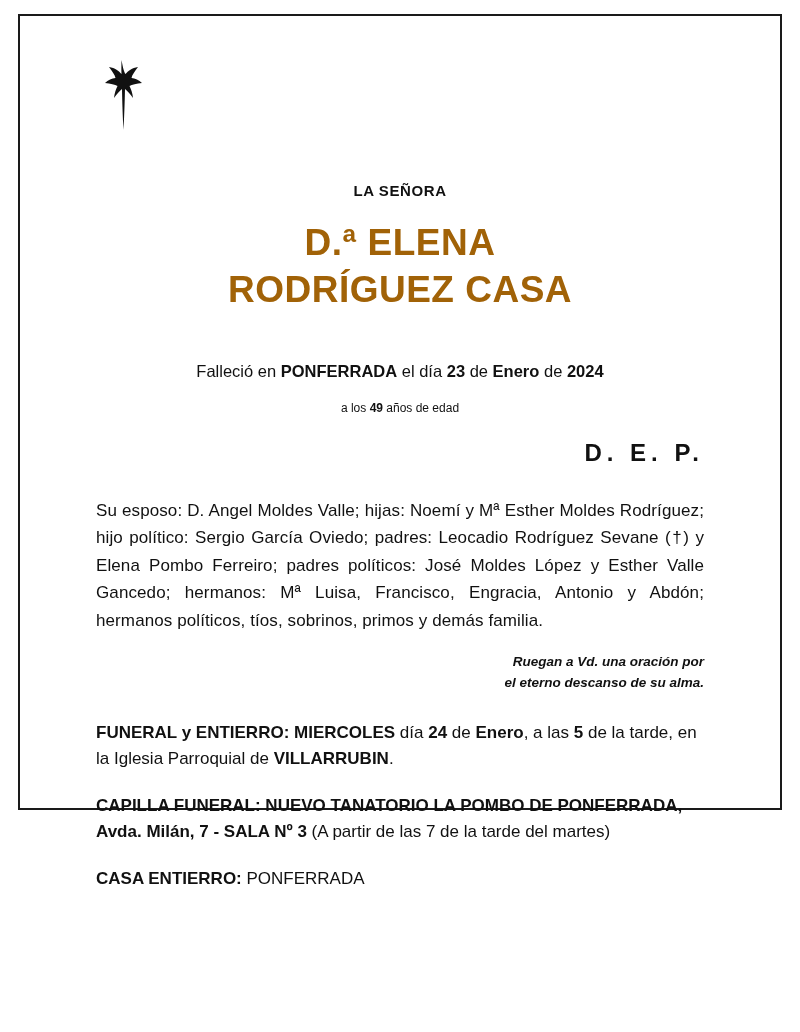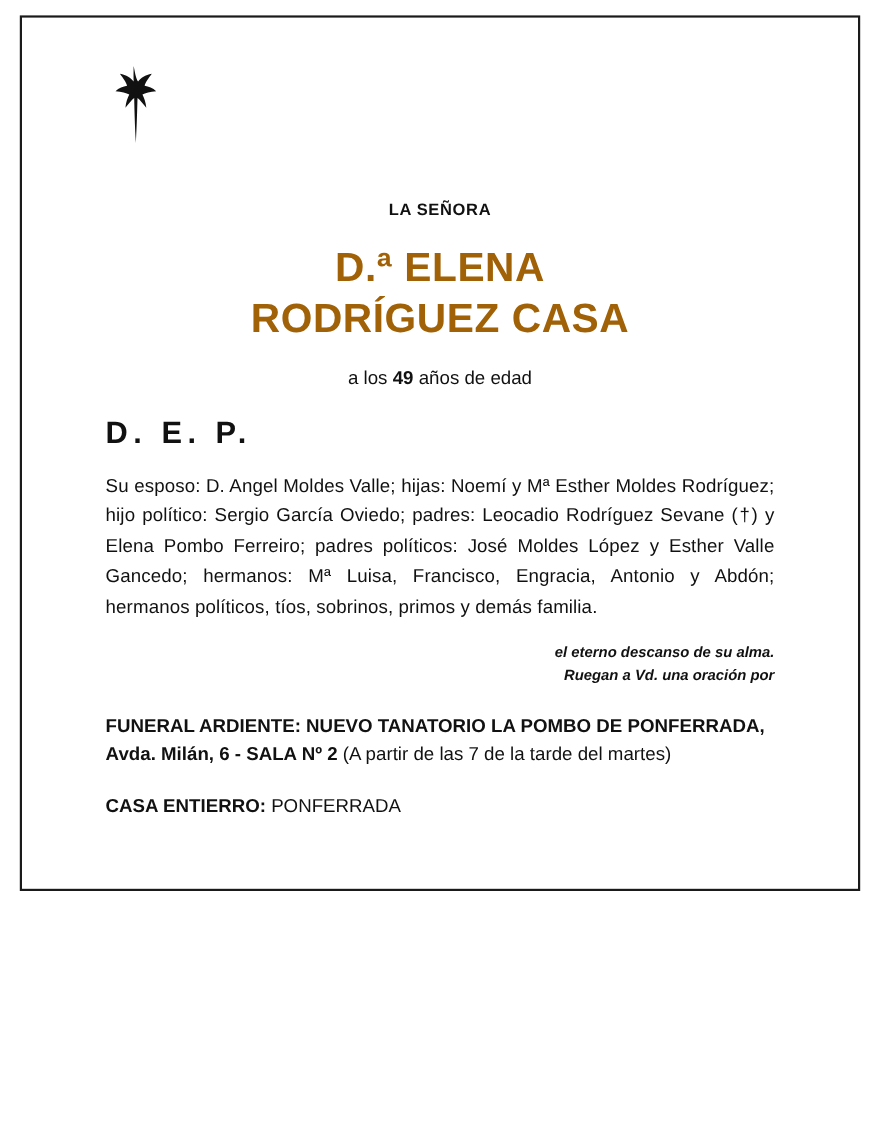--- a/index.html
+++ b/index.html
@@ -69,40 +69,40 @@
     display: block;
   }
   .died-line {
     text-align: center;
     font-size: 16.5px;
     margin-top: 48px;
     color: #111;
   }
   .age-line {
     text-align: center;
-    font-size: 17px;
+    font-size: 12px;
     margin-top: 20px;
     color: #111;
   }
   .sacraments-line {
     text-align: center;
     font-size: 16.5px;
     margin-top: 22px;
     color: #111;
   }
   .dep {
-    text-align: left;
-    font-size: 28px;
+    text-align: right;
+    font-size: 24px;
     font-weight: bold;
     letter-spacing: 5px;
     margin-top: 24px;
     color: #111;
   }
   .family {
-    margin-top: 18px;
+    margin-top: 30px;
     font-size: 17px;
     line-height: 1.62;
     text-align: justify;
     text-justify: inter-word;
     color: #111;
     letter-spacing: 0.1px;
   }
   .prayer {
     margin-top: 18px;
     text-align: right;
@@ -137,39 +137,46 @@
     </div>
 
     <div class="headline-block">
       <div class="la-senora">LA SEÑORA</div>
       <div class="name">
         <span>D.ª ELENA</span>
         <span class="line2">RODRÍGUEZ  CASA</span>
       </div>
     </div>
 
+    <div class="died-line">
+      <span>Falleció en </span><b>PONFERRADA</b><span> el día </span><b>23</b><span> de </span><b>Enero</b><span> de </span><b>2024</b>
+    </div>
 
     <div class="age-line">
       <span>a los </span><b>49</b><span> años de edad</span>
     </div>
 
 
     <div class="dep">D.   E.   P.</div>
 
     <div class="family">Su esposo: D. Angel Moldes Valle; hijas: Noemí y Mª Esther  Moldes Rodríguez; hijo político: Sergio García Oviedo; padres: Leocadio Rodríguez Sevane (†) y Elena Pombo Ferreiro; padres políticos: José Moldes López y Esther Valle Gancedo; hermanos: Mª Luisa, Francisco, Engracia, Antonio y Abdón; hermanos políticos, tíos, sobrinos, primos y demás familia.</div>
 
     <div class="prayer">
+      <div>Ruegan a Vd. una oración por</div>
       <div>el eterno descanso de su alma.</div>
-      <div>Ruegan a Vd. una oración por</div>
     </div>
 
+    <div class="section funeral">
+      <b>FUNERAL y ENTIERRO:</b><b> MIERCOLES</b><span> día </span><b>24</b><span> de </span><b>Enero</b><span>, a las </span><b> 5 </b><span> de la tarde,</span>
+      <span>en la Iglesia Parroquial de </span><b>VILLARRUBIN</b><span>.</span>
+    </div>
 
     <div class="section">
-      <b>FUNERAL ARDIENTE</b><b>: NUEVO TANATORIO LA POMBO DE PONFERRADA,</b>
-      <b>Avda. Milán, 6 -  SALA Nº 2</b><span> (A partir de las 7 de la tarde del martes)</span>
+      <b>CAPILLA FUNERAL</b><b>: NUEVO TANATORIO LA POMBO DE PONFERRADA,</b>
+      <b>Avda. Milán, 7 -  SALA Nº 3</b><span> (A partir de las 7 de la tarde del martes)</span>
     </div>
 
     <div class="section">
       <b>CASA ENTIERRO:</b><span> PONFERRADA</span>
     </div>
 
   </div>
 </div>
 
 </body></html>

